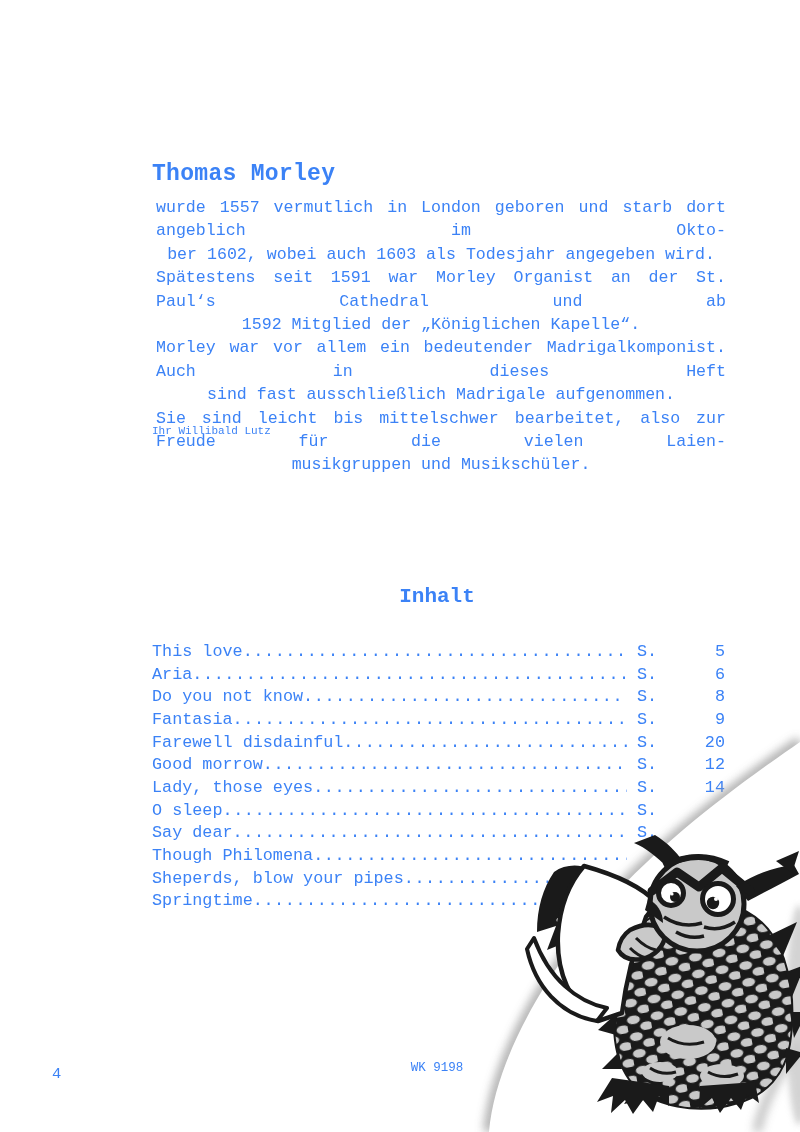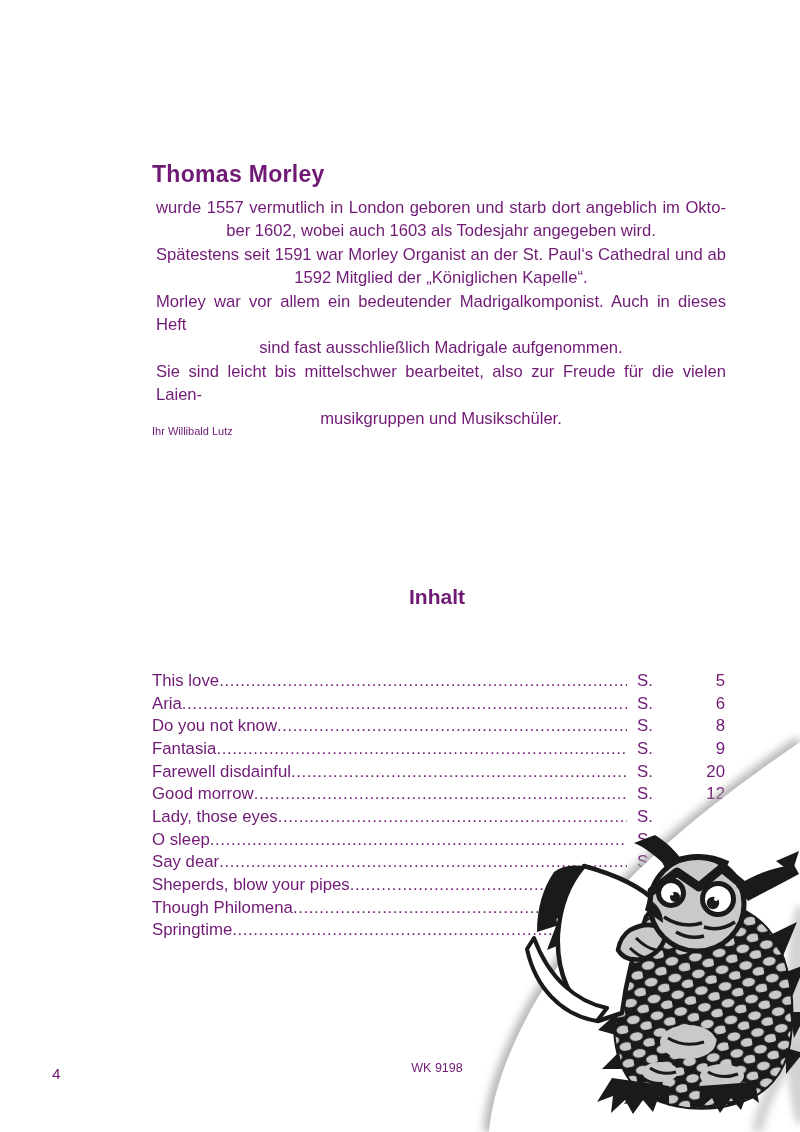--- a/index.html
+++ b/index.html
@@ -1,25 +1,25 @@
 <!DOCTYPE html>
 <html><head>
 <meta charset="utf-8">
 <style>
   html,body{margin:0;padding:0;background:#fff;}
   .page{position:relative;width:800px;height:1132px;background:#ffffff;overflow:hidden;
-        font-family:Liberation Sans, sans-serif;color:#701a75;}
+        font-family:Liberation Mono, monospace;color:#3b82f6;}
   .page-title{position:absolute;left:152px;top:146px;font-size:23px;letter-spacing:.3px;}
   .intro{position:absolute;left:156px;top:196px;width:570px;font-size:16.6px;line-height:23.4px;}
   .intro p{margin:0;}
   .jline{text-align:justify;text-align-last:justify;}
   .nline{text-align:center;}
   .signature{position:absolute;left:152px;top:425px;font-size:11px;}
   .toc-heading{position:absolute;left:152px;top:568px;width:570px;text-align:center;font-size:21px;}
-  .toc{position:absolute;left:152px;top:670px;width:573px;font-size:16.8px;}
+  .toc{position:absolute;left:152px;top:641px;width:573px;font-size:16.8px;}
   .toc-row{display:flex;align-items:baseline;height:22.66px;line-height:22.66px;}
   .toc-title{white-space:nowrap;}
   .leader{flex:1 1 auto;overflow:hidden;white-space:nowrap;}
   .leader::after{content:"..........................................................................................................................................";letter-spacing:.6px;}
   .toc-s{flex:0 0 36px;padding-left:10px;white-space:nowrap;}
   .toc-page{flex:0 0 52px;text-align:right;white-space:nowrap;}
   .overlay{position:absolute;left:0;top:0;width:800px;height:1132px;pointer-events:none;}
   .footer-page-number{position:absolute;left:52px;top:1065px;font-size:15.5px;}
   .copyright{position:absolute;left:152px;top:1060px;width:570px;text-align:center;
              font-size:12.5px;line-height:16.5px;}
@@ -95,27 +95,27 @@
         <span class="toc-s">S.</span>
         <span class="toc-page">1</span>
       </div>
     <div class="toc-row">
         <span class="toc-title">Say dear</span>
         <span class="leader"></span>
         <span class="toc-s">S.</span>
         <span class="toc-page"></span>
       </div>
     <div class="toc-row">
+        <span class="toc-title">Though Philomena</span>
+        <span class="leader"></span>
+        <span class="toc-s"></span>
+        <span class="toc-page"></span>
+      </div>
+    <div class="toc-row">
         <span class="toc-title">Sheperds, blow your pipes</span>
-        <span class="leader"></span>
-        <span class="toc-s"></span>
-        <span class="toc-page"></span>
-      </div>
-    <div class="toc-row">
-        <span class="toc-title">Though Philomena</span>
         <span class="leader"></span>
         <span class="toc-s"></span>
         <span class="toc-page"></span>
       </div>
     <div class="toc-row">
         <span class="toc-title">Springtime</span>
         <span class="leader"></span>
         <span class="toc-s"></span>
         <span class="toc-page"></span>
       </div>

